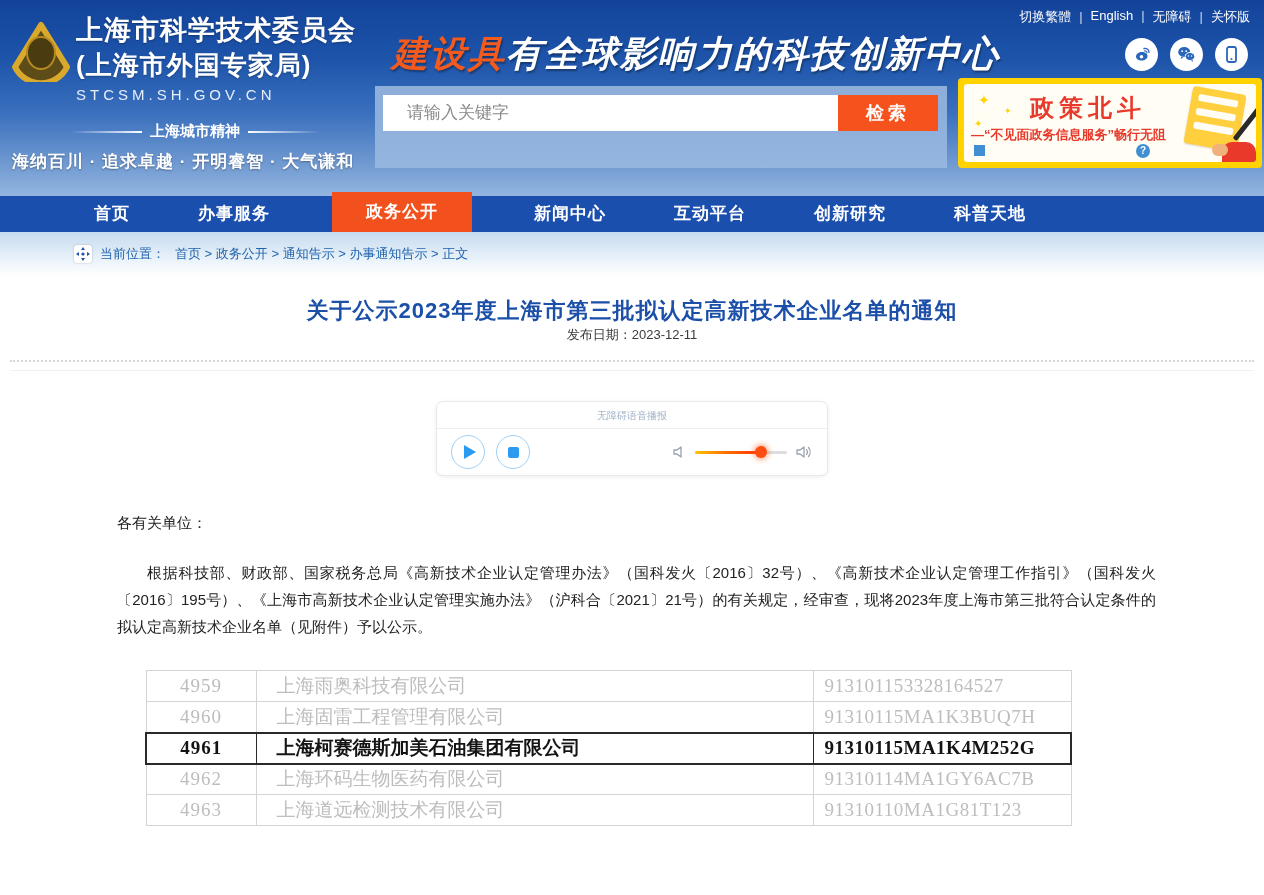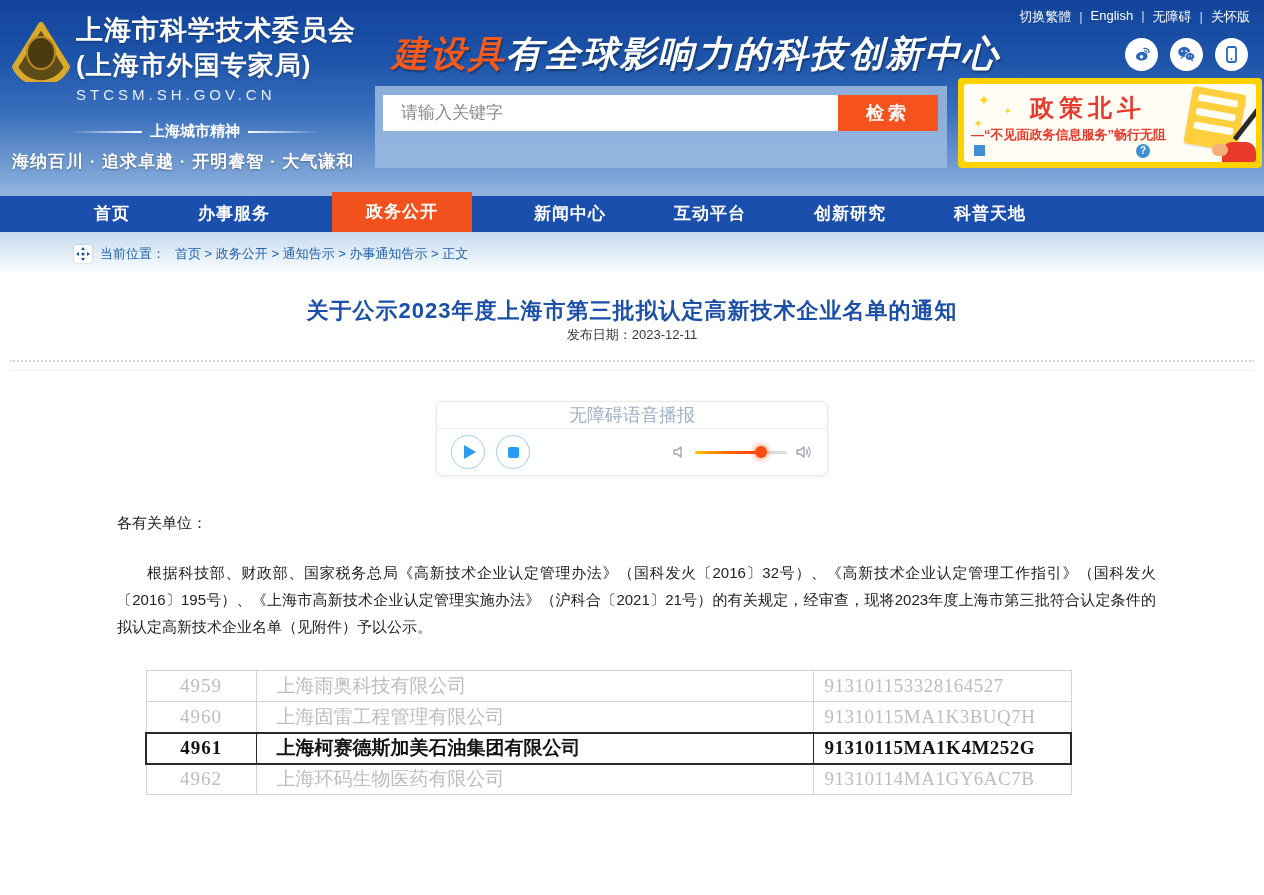--- a/index.html
+++ b/index.html
@@ -24,21 +24,21 @@
   .toplinks { position:absolute; right:14px; top:8px; color:#fff; font-size:13px; display:flex; }
   .toplinks span { cursor:pointer; }
   .toplinks span:not(:last-child)::after { content:"|"; margin:0 8px; color:#cdd9ee; }
   .social { position:absolute; right:16px; top:38px; display:flex; gap:12px; }
   .soc { width:33px; height:33px; border-radius:50%; background:#fff; display:flex; align-items:center; justify-content:center; cursor:pointer; }
 
   
   .search-panel { position:absolute; left:375px; top:86px; width:572px; height:82px;
     background:linear-gradient(180deg,rgba(225,238,250,.55),rgba(175,202,233,.55)); padding:9px 8px; }
   .search-row { display:flex; }
-  .search-input { width:455px; height:36px; border:none; padding:0 18px; font-size:17px; color:#333; outline:none; }
+  .search-input { width:455px; height:36px; border:none; padding:0 24px; font-size:17px; color:#333; outline:none; }
   .search-input::placeholder { color:#8a8a8a; }
   .search-btn { width:100px; height:36px; background:#f5521d; color:#fff; border:none; font-size:18px; font-weight:700; cursor:pointer; letter-spacing:4px; }
   .hotwords { margin-top:11px; font-size:14px; color:#20386b; display:flex; align-items:center; }
   .hot-label { font-weight:700; margin-right:10px; }
   .hotwords .hw { margin-right:15px; cursor:pointer; }
 
   
   .banner { position:absolute; left:958px; top:78px; width:304px; height:90px; background:#ffd200; border-radius:4px; padding:6px; cursor:pointer; }
   .banner-inner { position:relative; width:100%; height:100%; background:#fffdf4; border-radius:3px; overflow:hidden; }
   .banner-title { position:absolute; left:66px; top:8px; font-size:24px; font-weight:900; color:#e8392b; letter-spacing:5px; }
@@ -66,21 +66,21 @@
   .crumbs span:not(:last-child)::after { content:" > "; white-space:pre; cursor:default; }
 
   
   .article-title { margin-top:20px; text-align:center; font-size:22px; font-weight:700; color:#1b4fa8; letter-spacing:1px; }
   .article-date { margin-top:0; text-align:center; font-size:13px; color:#3a3a3a; }
   .divider { margin:16px 10px 0; border-top:2px dotted #d6d6d6; }
   .divider2 { margin:8px 10px 0; border-top:1px solid #f0f0f0; }
 
   
   .player { width:392px; margin:30px auto 0; background:#fff; border:1px solid #e9e9e9; border-radius:7px; box-shadow:0 1px 5px rgba(0,0,0,.07); }
-  .player-head { height:27px; border-bottom:1px solid #eee; text-align:center; font-size:18px; color:#9fb0c6; line-height:27px; }
+  .player-head { height:27px; border-bottom:1px solid #eee; text-align:center; font-size:10px; color:#9fb0c6; line-height:27px; }
   .player-body { height:46px; display:flex; align-items:center; padding:0 14px; }
   .pbtn { width:34px; height:34px; border-radius:50%; background:#fff; border:1px solid #9fd0f5; display:flex; align-items:center; justify-content:center; cursor:pointer; margin-right:11px; }
   .tri { width:0; height:0; border-left:12px solid #2a9bf0; border-top:7px solid transparent; border-bottom:7px solid transparent; margin-left:3px; }
   .sqr { width:11px; height:11px; background:#2a9bf0; border-radius:2px; }
   .volume { margin-left:auto; display:flex; align-items:center; gap:8px; }
   .track { position:relative; width:92px; height:3px; background:#ddd; border-radius:2px; cursor:pointer; }
   .track .fill { position:absolute; left:0; top:0; height:3px; width:72%; background:linear-gradient(90deg,#ffc400,#ff6a00,#ff3300); border-radius:2px; }
   .track .knob { position:absolute; left:calc(72% - 6px); top:-5px; width:12px; height:12px; border-radius:50%; background:#ff4d12; box-shadow:0 0 5px 2px rgba(255,90,20,.45); }
 
   
@@ -274,14 +274,19 @@
       <tr class="highlighted">
       <td class="c-no">4961</td>
       <td class="c-name">上海柯赛德斯加美石油集团有限公司</td>
       <td class="c-code">91310115MA1K4M252G</td>
     </tr>
       <tr>
       <td class="c-no">4962</td>
       <td class="c-name">上海环码生物医药有限公司</td>
       <td class="c-code">91310114MA1GY6AC7B</td>
     </tr>
+      <tr>
+      <td class="c-no">4963</td>
+      <td class="c-name">上海道远检测技术有限公司</td>
+      <td class="c-code">91310110MA1G81T123</td>
+    </tr>
     </tbody>
 </table>
 
 </body></html>

